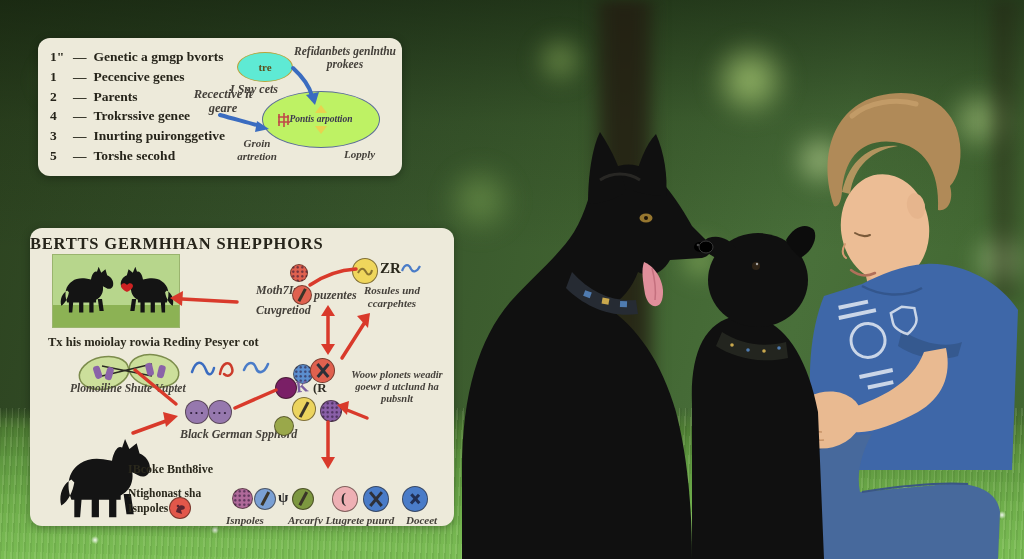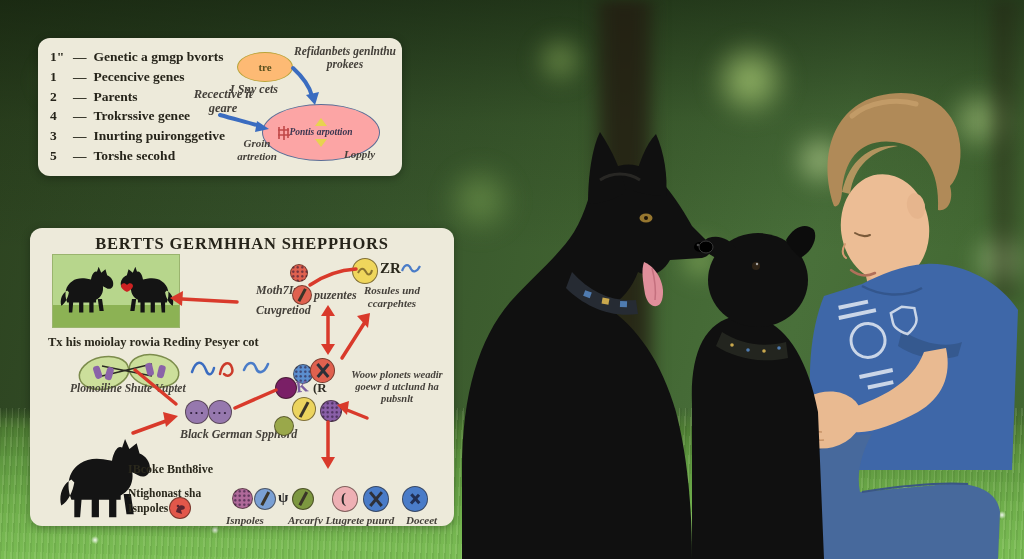--- a/index.html
+++ b/index.html
@@ -67,34 +67,34 @@
   .abs{position:absolute;}
   .note{font-style:italic;font-weight:bold;color:#44403a;line-height:1.15;}
   .b{font-weight:bold;color:#2a281c;}
   .arrow-svg{position:absolute;left:0;top:0;pointer-events:none;}
 
   
   .glist{position:absolute;left:12px;top:9px;width:200px;display:flex;flex-direction:column;gap:0;}
   .glist .row{display:flex;gap:7px;line-height:19.8px;font-size:13.5px;font-weight:bold;color:#26241a;}
   .glist .num{min-width:16px;text-align:left;}
   .ellipse-y{position:absolute;left:199px;top:14px;width:56px;height:30px;border-radius:50%;
-    background:#fdba74;border:1.5px solid #b9a43a;display:flex;align-items:center;justify-content:center;
+    background:#5eead4;border:1.5px solid #b9a43a;display:flex;align-items:center;justify-content:center;
     font-size:11px;font-weight:bold;color:#5c5220;}
-  .ellipse-b{position:absolute;left:224px;top:66px;width:118px;height:57px;border-radius:50%;
-    background:#fca5a5;border:1.5px solid #5a6d96;display:flex;flex-direction:column;
+  .ellipse-b{position:absolute;left:224px;top:53px;width:118px;height:57px;border-radius:50%;
+    background:#bef264;border:1.5px solid #5a6d96;display:flex;flex-direction:column;
     align-items:center;justify-content:center;gap:1px;}
   .ellipse-b .lbl{font-size:9.5px;font-weight:bold;font-style:italic;color:#3a3650;
     text-align:center;line-height:1.1;width:70px;}
   .tri-up{width:0;height:0;border-left:6px solid transparent;border-right:6px solid transparent;
     border-bottom:8px solid #e8d34f;}
   .tri-down{width:0;height:0;border-left:6px solid transparent;border-right:6px solid transparent;
     border-top:8px solid #e8d34f;}
 
   
-  .flow-title{position:absolute;left:0;top:6px;width:100%;text-align:center;margin:0;
+  .flow-title{position:absolute;left:0;top:6px;width:100%;margin:0;
     font-size:16.5px;font-weight:bold;letter-spacing:.8px;color:#26241a;}
   .green-box{position:absolute;left:22px;top:26px;width:128px;height:74px;
     background:linear-gradient(180deg,#b7d68c 0%,#b7d68c 70%,#8cb254 70%,#8cb254 100%);
     border:1px solid #9ab46e;}
   .circle{position:absolute;border-radius:50%;border:1.5px solid rgba(40,30,20,.55);}
   .dotted{background-image:radial-gradient(rgba(40,20,50,.6) 1px, transparent 1.4px);
     background-size:4.5px 4.5px;}
   .slash::after{content:"";position:absolute;left:50%;top:12%;width:2.5px;height:76%;
     background:#3a3428;transform:translateX(-50%) rotate(28deg);}
   .xmark::before,.xmark::after{content:"";position:absolute;left:50%;top:12%;width:3px;height:76%;

